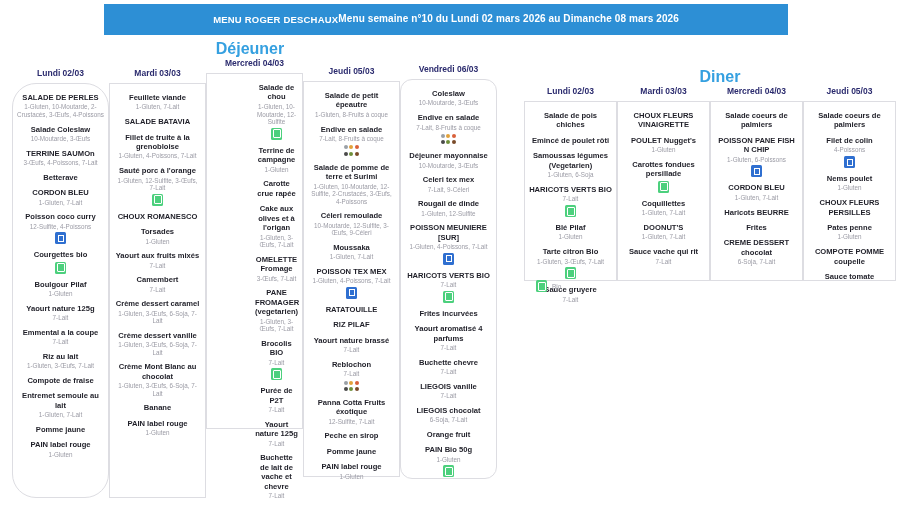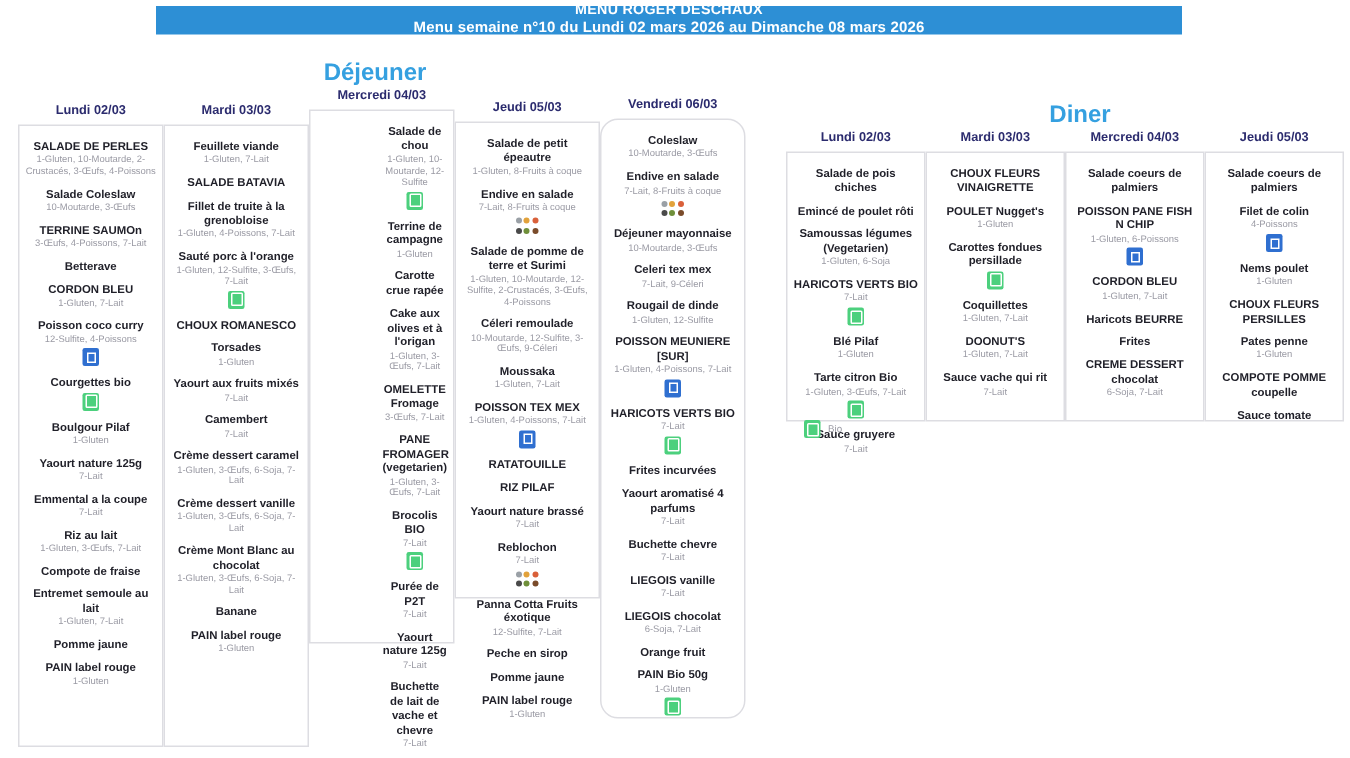--- a/index.html
+++ b/index.html
@@ -15,26 +15,26 @@
     overflow: hidden;
     position: relative;
   }
 
   
   .banner {
     position: absolute;
     left: 104px;
     top: 4px;
     width: 684px;
-    height: 19px;
+    height: 31px;
     background: #2d8fd5;
     color: #ffffff;
     text-align: center;
     display: flex;
-    flex-direction: column;
+    flex-direction: row;
     align-items: center;
     justify-content: center;
     line-height: 1.25;
   }
   .banner-title {
     font-size: 9.5px;
     font-weight: bold;
     letter-spacing: .2px;
   }
   .banner-sub {
@@ -83,24 +83,24 @@
     box-sizing: border-box;
   }
 
   
   #lunch-section .day-col { width: 97px; }
   #lunch-section .day-col.c0 { margin-top: 10px; }
   #lunch-section .day-col.c1 { margin-top: 10px; }
   #lunch-section .day-col.c2 { margin-top: 0px; }
   #lunch-section .day-col.c3 { margin-top: 8px; }
   #lunch-section .day-col.c4 { margin-top: 6px; }
-  #lunch-section .day-col.c0 .day-body { height: 415px; }
+  #lunch-section .day-col.c0 .day-body { height: 415px; border-radius: 24px; }
   #lunch-section .day-col.c1 .day-body { height: 415px; }
   #lunch-section .day-col.c2 .day-body { height: 356px; padding-left: 48px; }
-  #lunch-section .day-col.c3 .day-body { height: 318px; }
+  #lunch-section .day-col.c3 .day-body { height: 396px; }
   #lunch-section .day-col.c4 .day-body { height: 400px; border-radius: 12px; }
 
   
   #dinner-section .day-col { width: 93px; }
   #dinner-section .day-col .day-body { height: 180px; }
   #dinner-section .day-col.d2 { margin-top: 0; }
 
   .dish {
     margin-bottom: 6px;
   }

